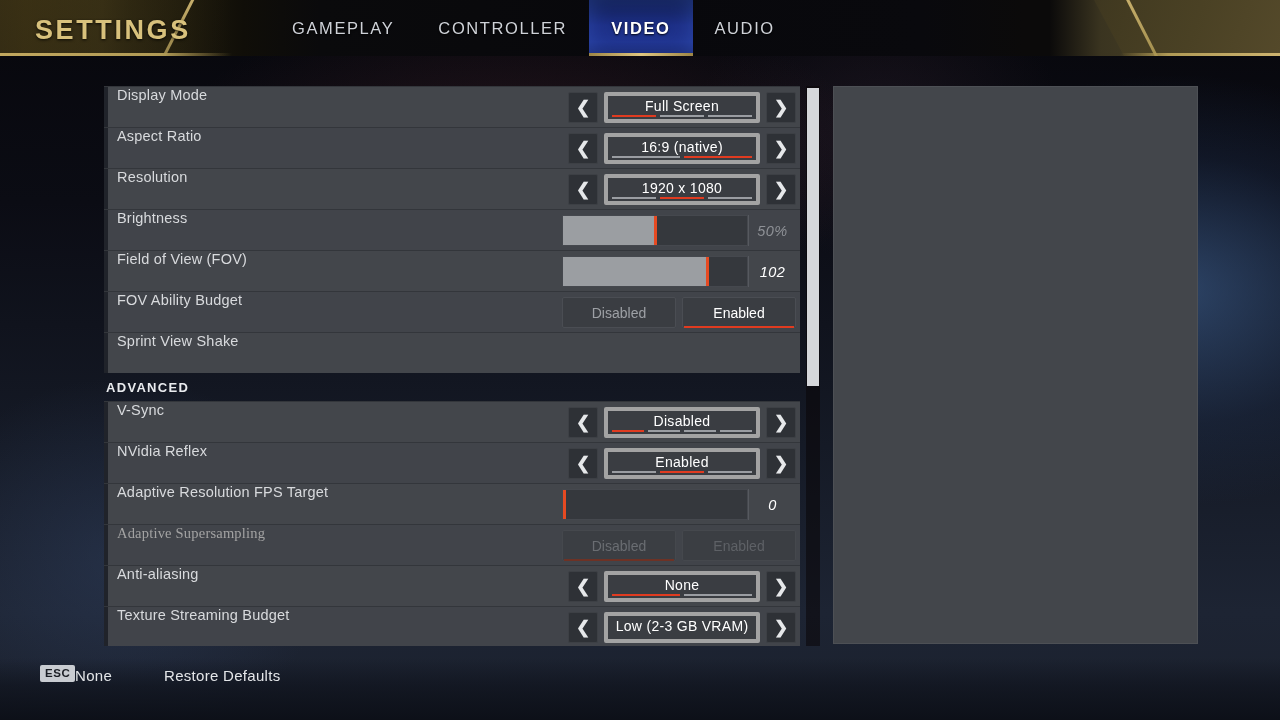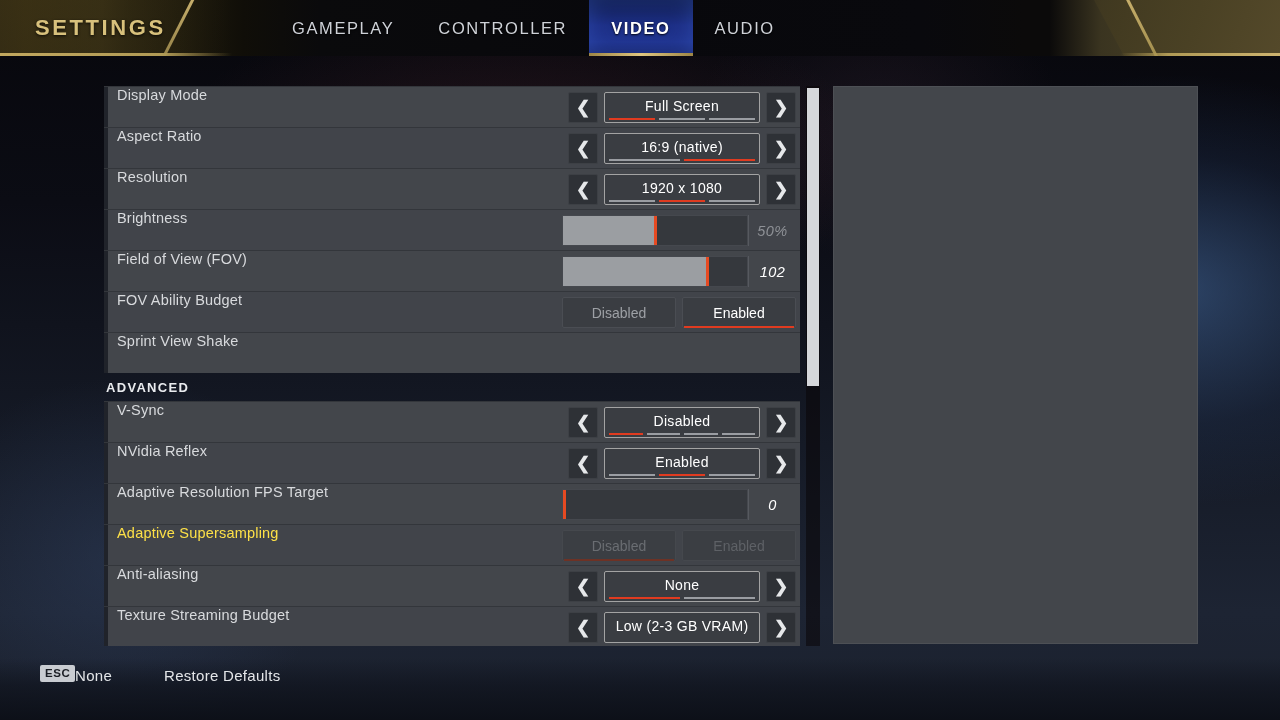--- a/index.html
+++ b/index.html
@@ -52,21 +52,21 @@
     position:absolute; right:156px; top:-10px; width:3px; height:86px;
     background:linear-gradient(180deg,#cdb470,#9b8848);
     transform:rotate(-27deg); transform-origin:top left;
   }
   #hdr-underline-right{
     position:absolute; right:0; top:53px; width:160px; height:3px;
     background:linear-gradient(90deg, rgba(176,154,85,0) 0%, #b09a55 30%, #cdb470 100%);
   }
   #settings-title{
     position:absolute; left:35px; top:15px;
-    font-size:22px; font-weight:bold; letter-spacing:2.6px;
+    font-size:27px; font-weight:bold; letter-spacing:2.6px;
     color:#d8c17c; text-transform:uppercase;
     text-shadow:0 1px 3px rgba(0,0,0,0.8);
   }
 
   #tabs{
     position:absolute; left:270px; top:0; height:56px;
     display:flex; align-items:stretch;
   }
   .tab{
     display:flex; align-items:center; justify-content:center;
@@ -100,38 +100,38 @@
   }
   .row.alt{ background:#41444a; }
   .row::before{
     content:""; position:absolute; left:0; top:0; bottom:0; width:4px;
     background:#20232a;
   }
   .row-label{
     padding-left:13px; font-size:14.5px; color:#d8dadd; letter-spacing:0.2px;
     white-space:nowrap;
   }
-  .row.disabled .row-label{ color:#fde047; }
+  .row.disabled .row-label{ color:#a3a3a3;font-family:Liberation Serif, serif; }
 
   .row-ctrl{
     position:absolute; right:0; top:0; height:41px;
     display:flex; align-items:center;
   }
 
   
   .spinner{ display:flex; align-items:center; gap:6px; padding-right:4px; }
   .arrow{
     width:30px; height:31px; background:#2e3136;
     border:1px solid #3d4045; border-radius:2px;
     display:flex; align-items:center; justify-content:center;
     color:#e6e8ea; font-size:17px; line-height:1; font-weight:bold;
   }
   .spin-box{
     width:156px; height:31px; background:#3a3d42;
-    border:1px solid #a3a3a3; border-radius:2px;
+    border:4px solid #a3a3a3; border-radius:2px;
     position:relative; display:flex; align-items:center; justify-content:center;
   }
   .spin-val{
     font-size:14px; color:#ffffff; letter-spacing:0.3px;
     margin-bottom:4px; white-space:nowrap;
   }
   .segs{
     position:absolute; left:4px; right:4px; bottom:2px;
     display:flex; gap:4px;
   }

